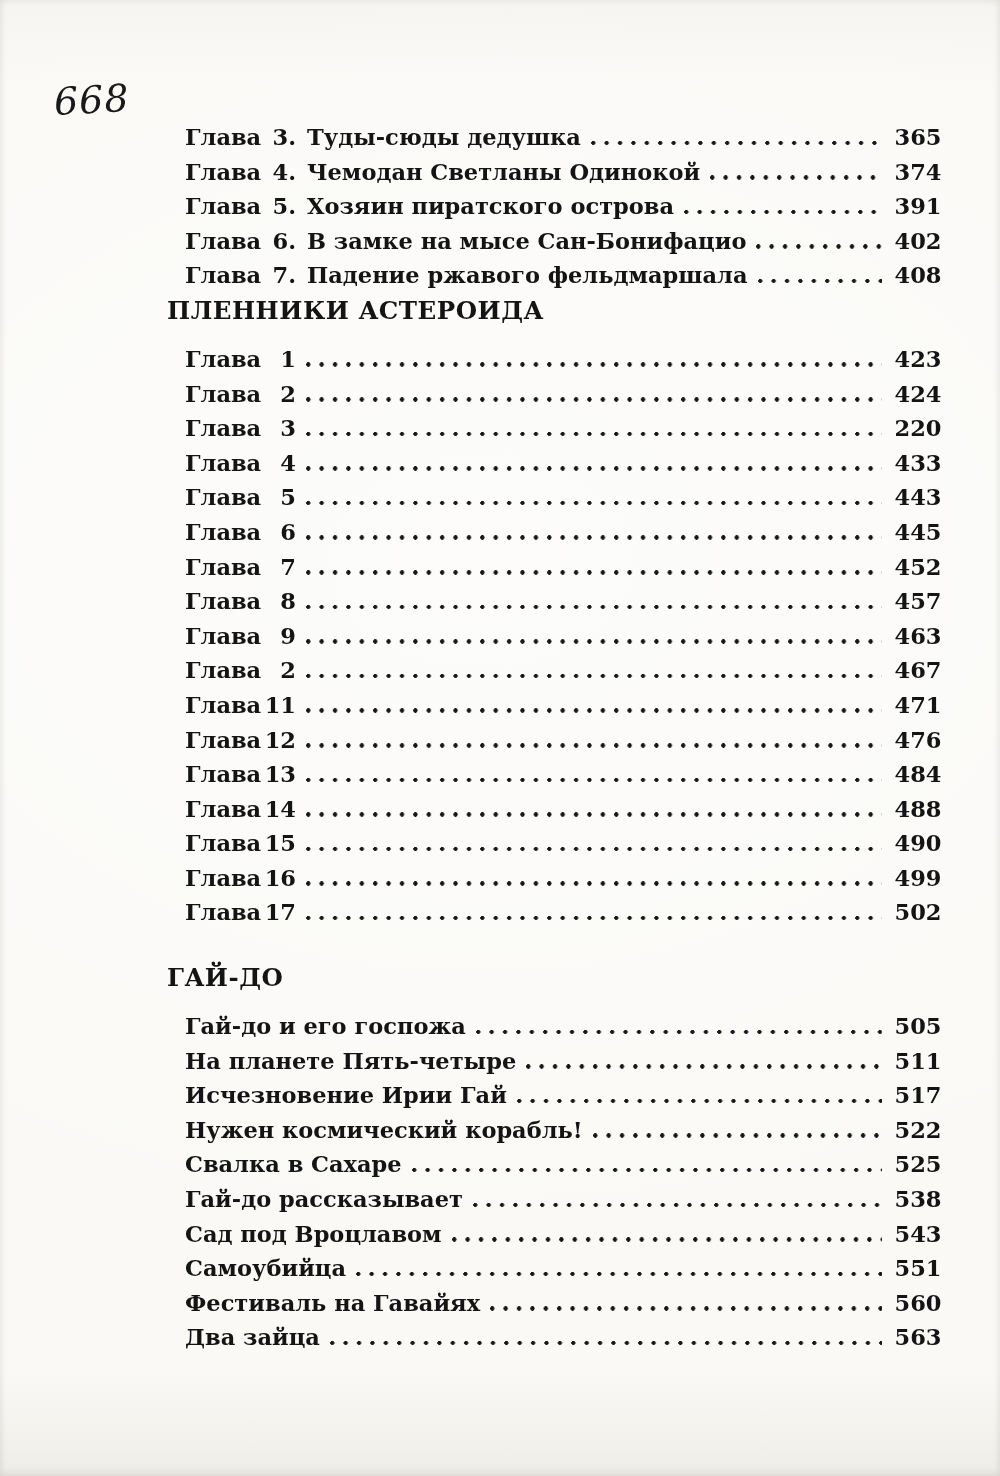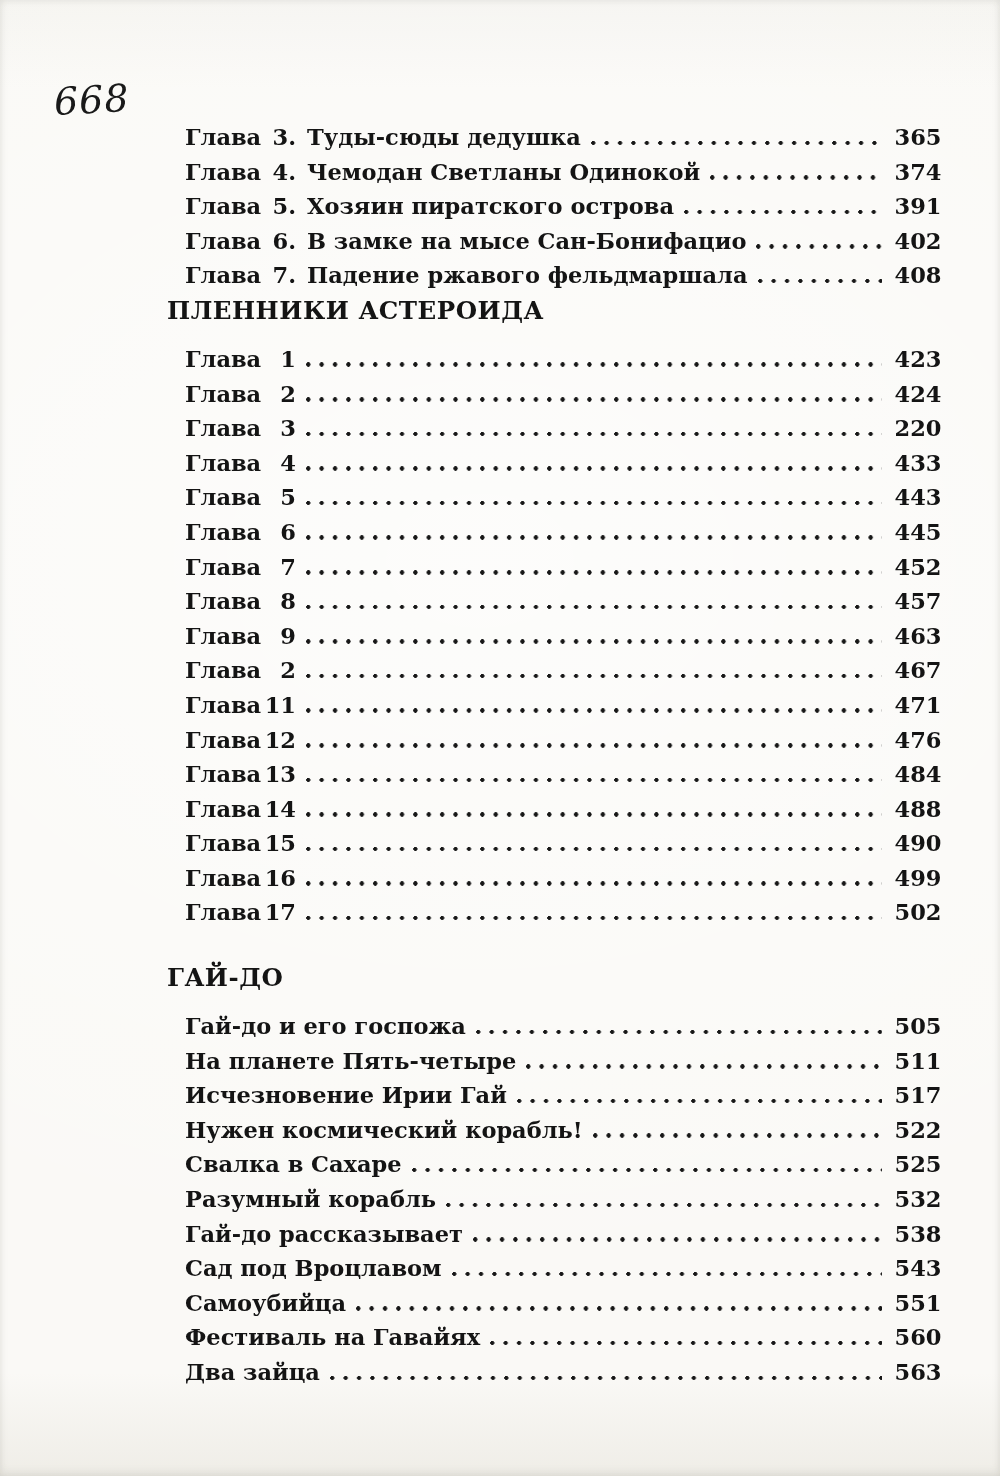--- a/index.html
+++ b/index.html
@@ -309,26 +309,20 @@
     <span class="pageno">522</span>
   </div>
 
   <div class="row">
 
     <span class="title">Свалка в Сахаре</span>
     <span class="leader"></span>
     <span class="pageno">525</span>
   </div>
 
-  <div class="row">
-
-    <span class="title">Разумный корабль</span>
-    <span class="leader"></span>
-    <span class="pageno">532</span>
-  </div>
 
   <div class="row">
 
     <span class="title">Гай-до рассказывает</span>
     <span class="leader"></span>
     <span class="pageno">538</span>
   </div>
 
   <div class="row">
 

